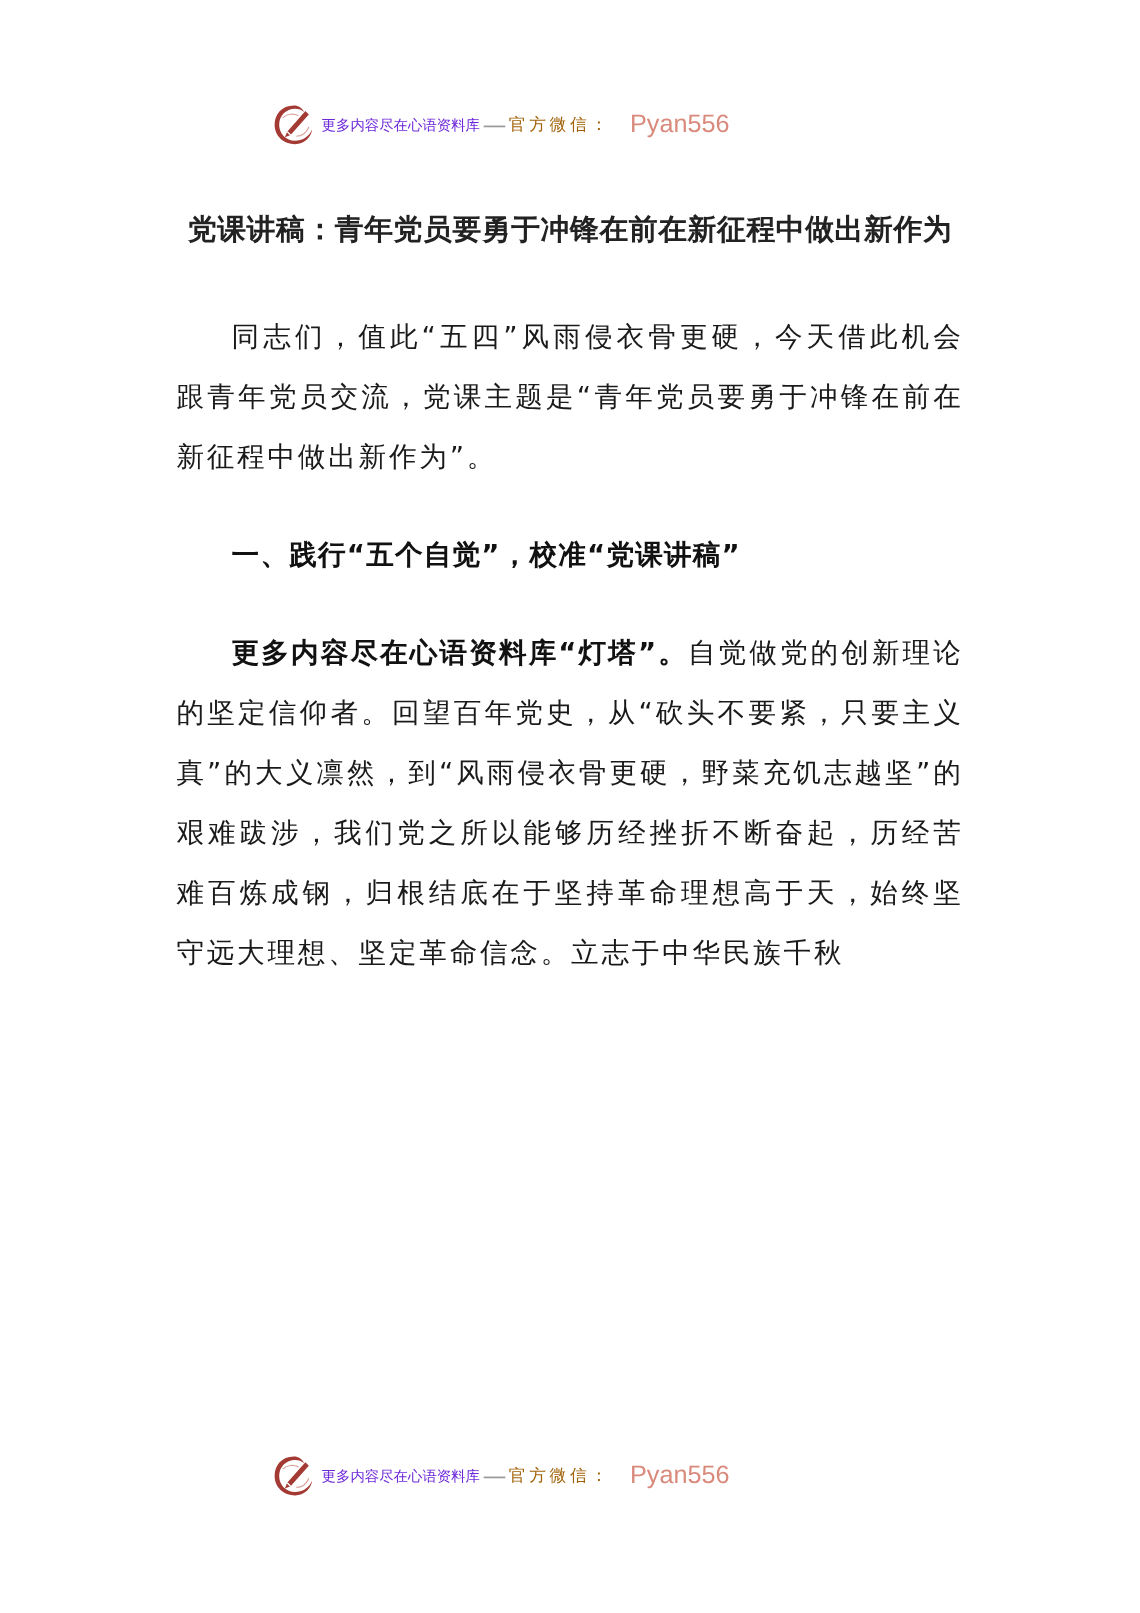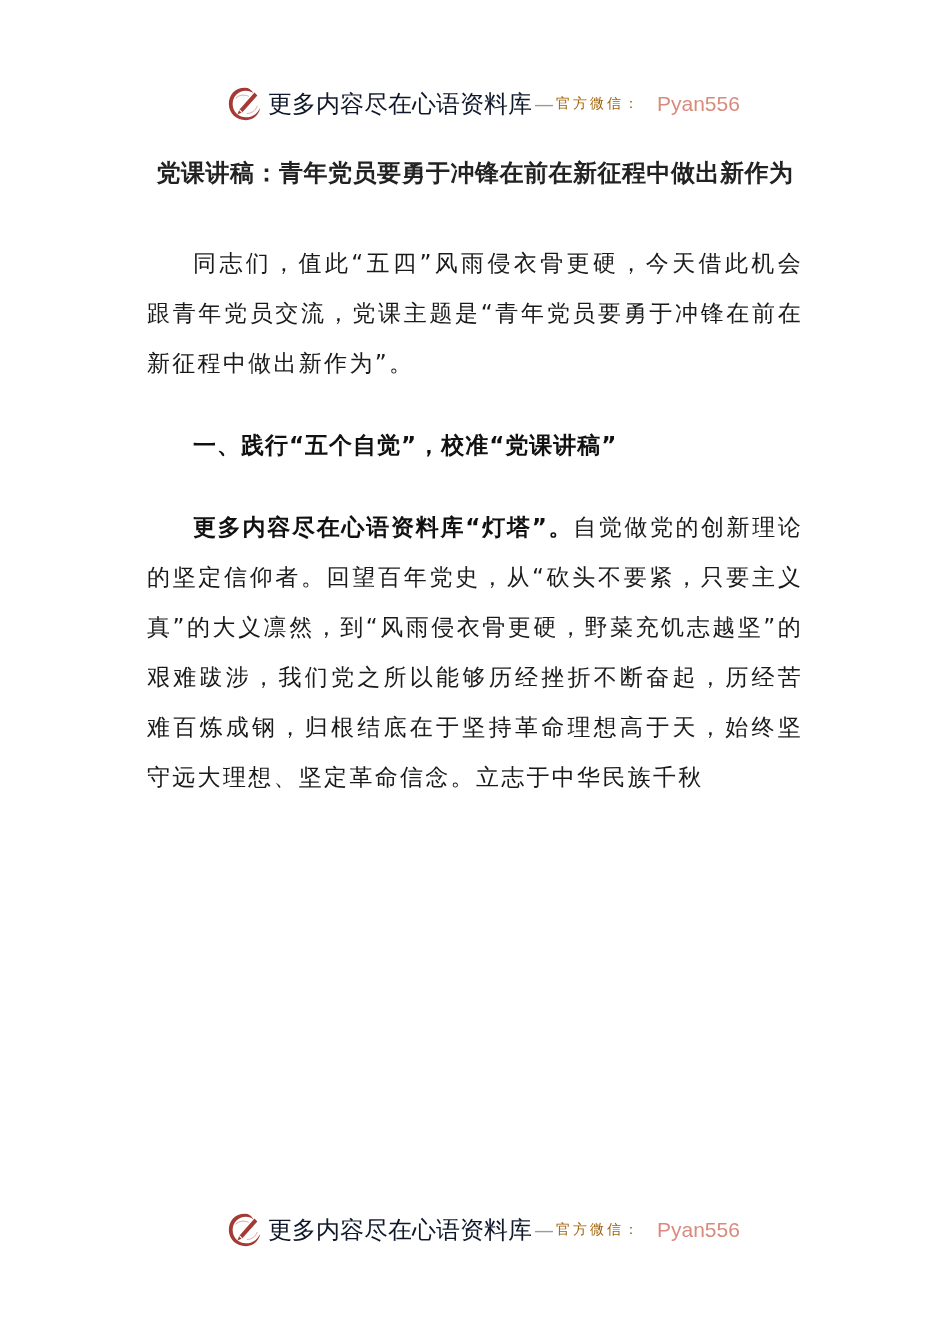--- a/index.html
+++ b/index.html
@@ -27,22 +27,22 @@
     .banner.top { top: 82px; }
     .banner.bottom { top: 1208px; }
     .logo {
       width: 38px;
       height: 38px;
       margin-right: 4px;
       flex: 0 0 auto;
     }
     .banner-main {
       font-family: "DejaVu Serif", "Liberation Serif", serif;
-      font-size: 24px;
-      color: #0f172a;
+      font-size: 12px;
+      color: #6d28d9;
       letter-spacing: 0px;
     }
     .banner-dash {
       color: #9a9a9a;
       font-size: 20px;
       margin: 0 2px;
     }
     .banner-label {
       font-family: "DejaVu Serif", "Liberation Serif", serif;
       font-size: 14px;
@@ -51,21 +51,21 @@
     }
     .banner-id {
       font-family: "Liberation Sans", sans-serif;
       font-size: 21px;
       color: #d98a7c;
       margin-left: 16px;
     }
     .page {
       position: absolute;
       left: 147px;
-      top: 148px;
+      top: 166px;
       width: 656px;
     }
     .title {
       text-align: center;
       font-size: 24px;
       font-weight: bold;
       line-height: 50px;
       margin: 0;
       letter-spacing: 0.5px;
       color: #222;

